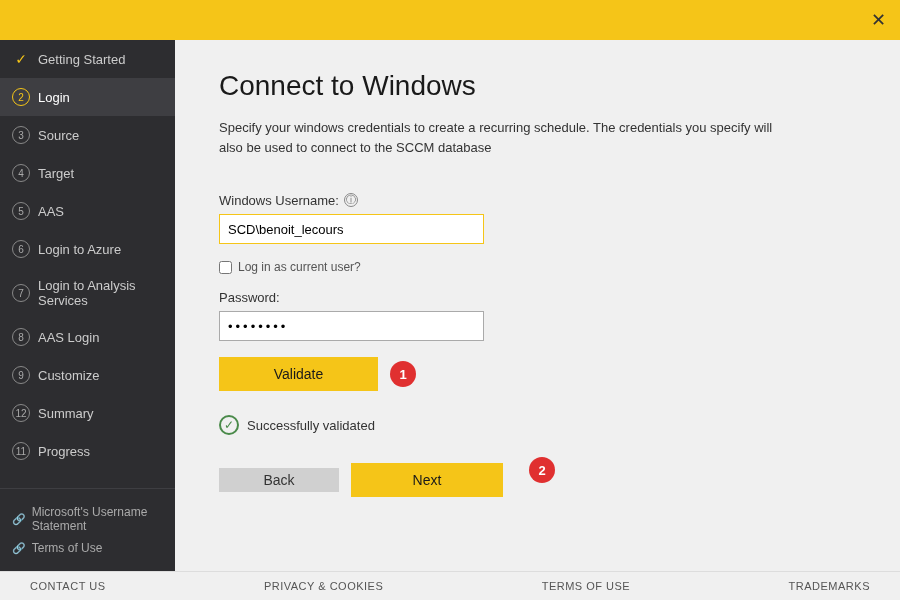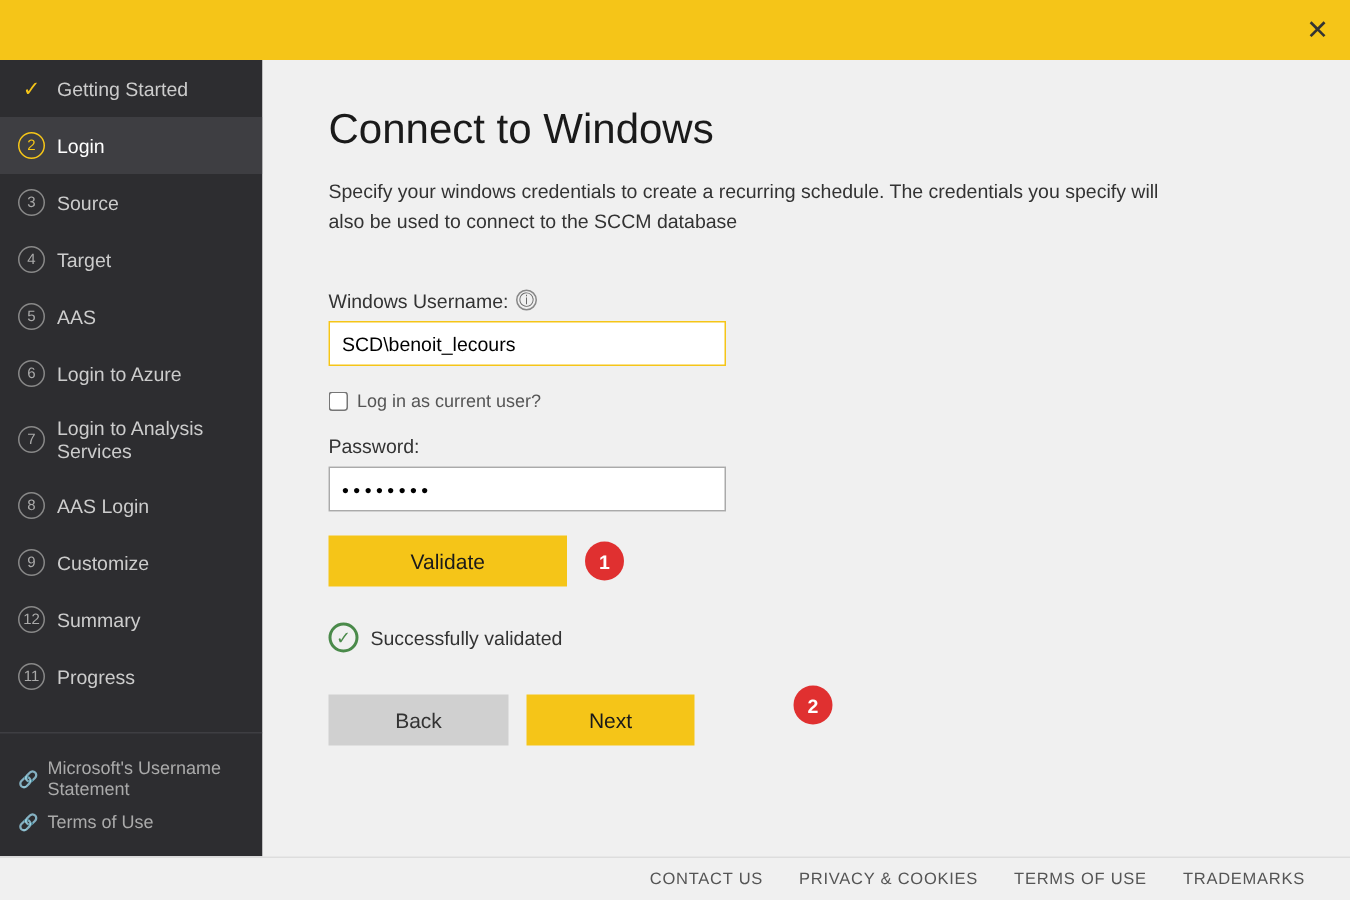--- a/index.html
+++ b/index.html
@@ -243,41 +243,41 @@
     .nav-buttons {
       display: flex;
       gap: 12px;
       align-items: center;
       position: relative;
     }
     .back-btn {
       background: #d0d0d0;
       border: none;
       width: 120px;
-      height: 34px;
+      height: 24px;
       font-size: 14px;
       cursor: pointer;
       color: #333;
     }
     .next-btn {
       background: #f5c518;
       border: none;
-      width: 112px;
+      width: 152px;
       height: 34px;
       font-size: 14px;
       font-weight: 500;
       cursor: pointer;
       color: #1a1a1a;
     }
 
     .footer {
       background: #f0f0f0;
       padding: 8px 30px;
       display: flex;
-      justify-content: flex-end;
+      justify-content: space-between;
       gap: 24px;
       border-top: 1px solid #ddd;
       flex-shrink: 0;
     }
     .footer-link {
       font-size: 11px;
       color: #555;
       cursor: pointer;
       text-transform: uppercase;
       letter-spacing: 0.5px;

